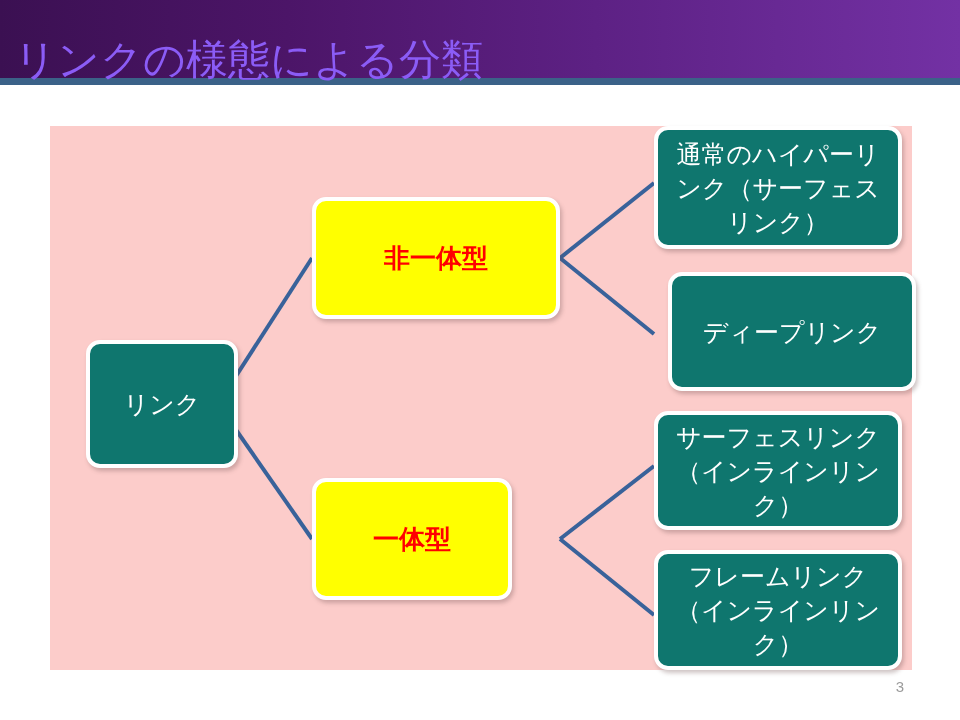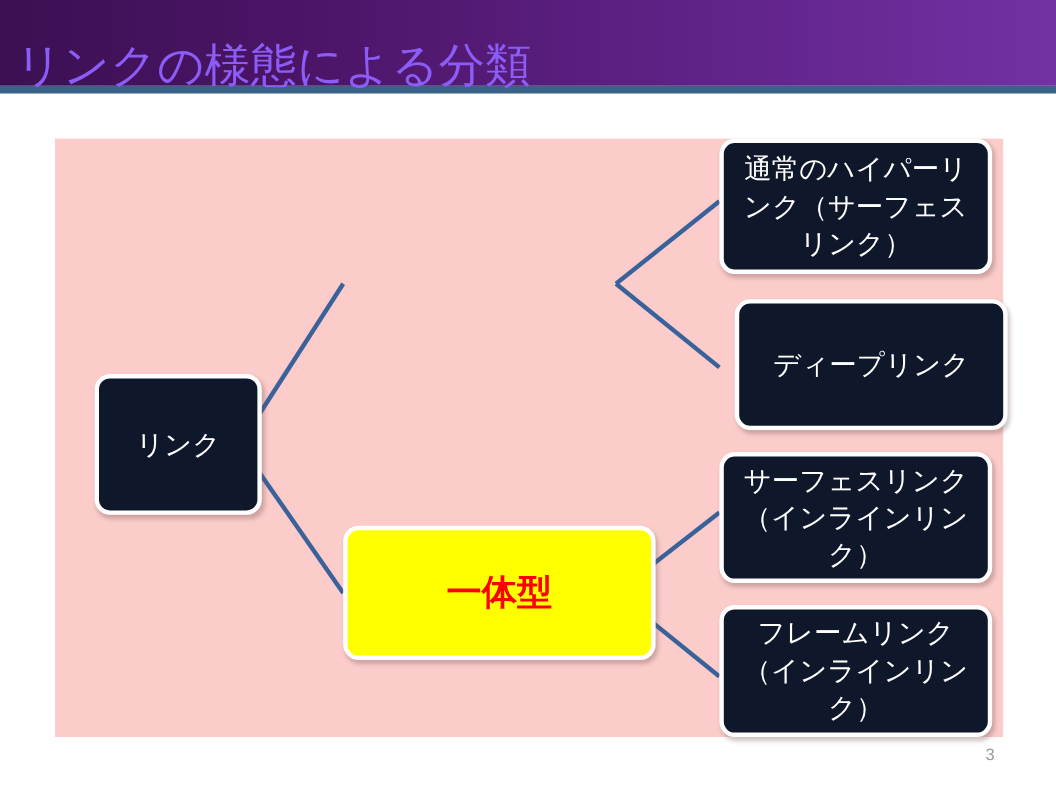--- a/index.html
+++ b/index.html
@@ -83,21 +83,21 @@
     text-align: center;
     box-shadow: 2px 3px 4px rgba(110, 80, 80, 0.33);
   }
   .node .label {
     display: block;
     width: 100%;
     padding: 0 6px;
     box-sizing: border-box;
   }
   .node-blue {
-    background: #0f172a;
+    background: #0f766e;
     color: #ffffff;
   }
   .node-yellow {
     background: #ffff00;
     color: #ff0000;
     font-weight: bold;
   }
 
   
   #node-root {
@@ -112,23 +112,23 @@
   #node-branch-1 {
     left: 262px;
     top: 71px;
     width: 248px;
     height: 122px;
     font-size: 26px;
   }
   #node-branch-2 {
     left: 262px;
     top: 352px;
-    width: 284px;
+    width: 200px;
     height: 122px;
-    font-size: 32px;
+    font-size: 26px;
     font-family: Liberation Serif, serif;
   }
   
   #node-leaf-1 {
     left: 604px;
     top: 0px;
     width: 248px;
     height: 123px;
     font-size: 25px;
     line-height: 34px;
@@ -192,20 +192,23 @@
 
       <line x1="510" y1="413" x2="604" y2="340" stroke="#39629a" stroke-width="4"></line>
 
       <line x1="510" y1="413" x2="604" y2="489" stroke="#39629a" stroke-width="4"></line>
     </svg>
 
     <div class="node node-blue" id="node-root">
       <span class="label">リンク</span>
     </div>
 
+    <div class="node node-yellow" id="node-branch-1">
+      <span class="label">非一体型</span>
+    </div>
 
     <div class="node node-yellow" id="node-branch-2">
       <span class="label">一体型</span>
     </div>
 
     <div class="node node-blue" id="node-leaf-1">
       <span class="label">通常のハイパーリンク（サーフェスリンク）</span>
     </div>
 
     <div class="node node-blue" id="node-leaf-2">

